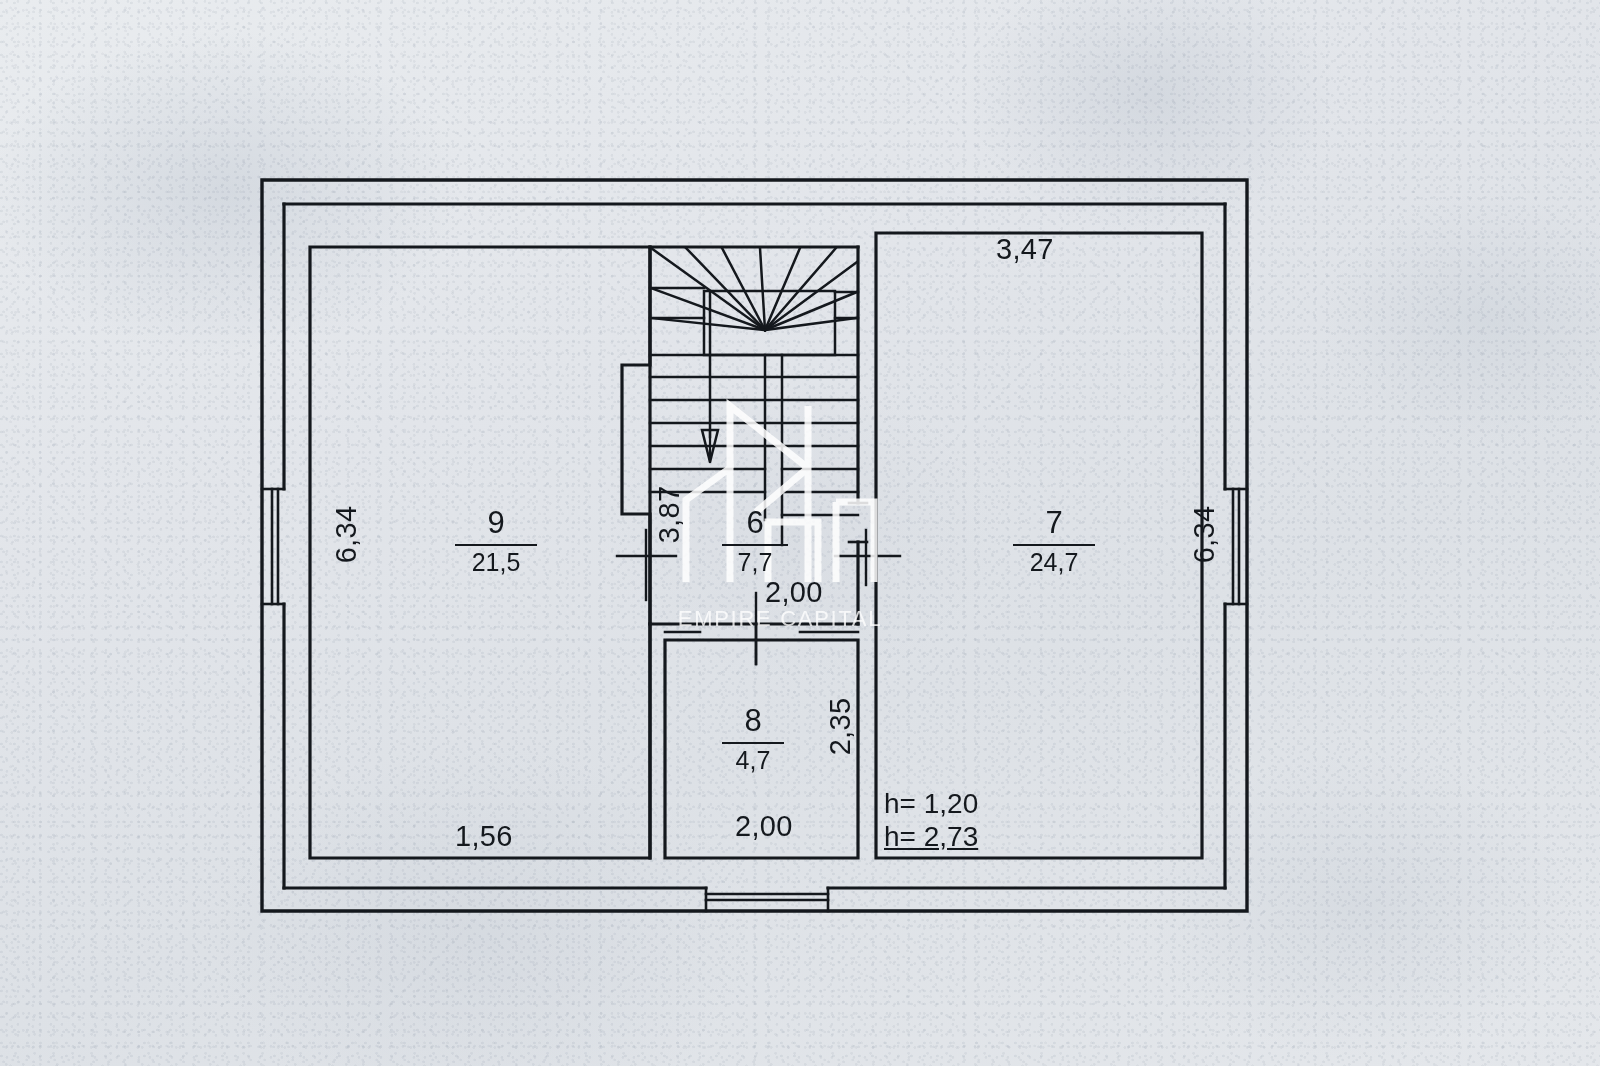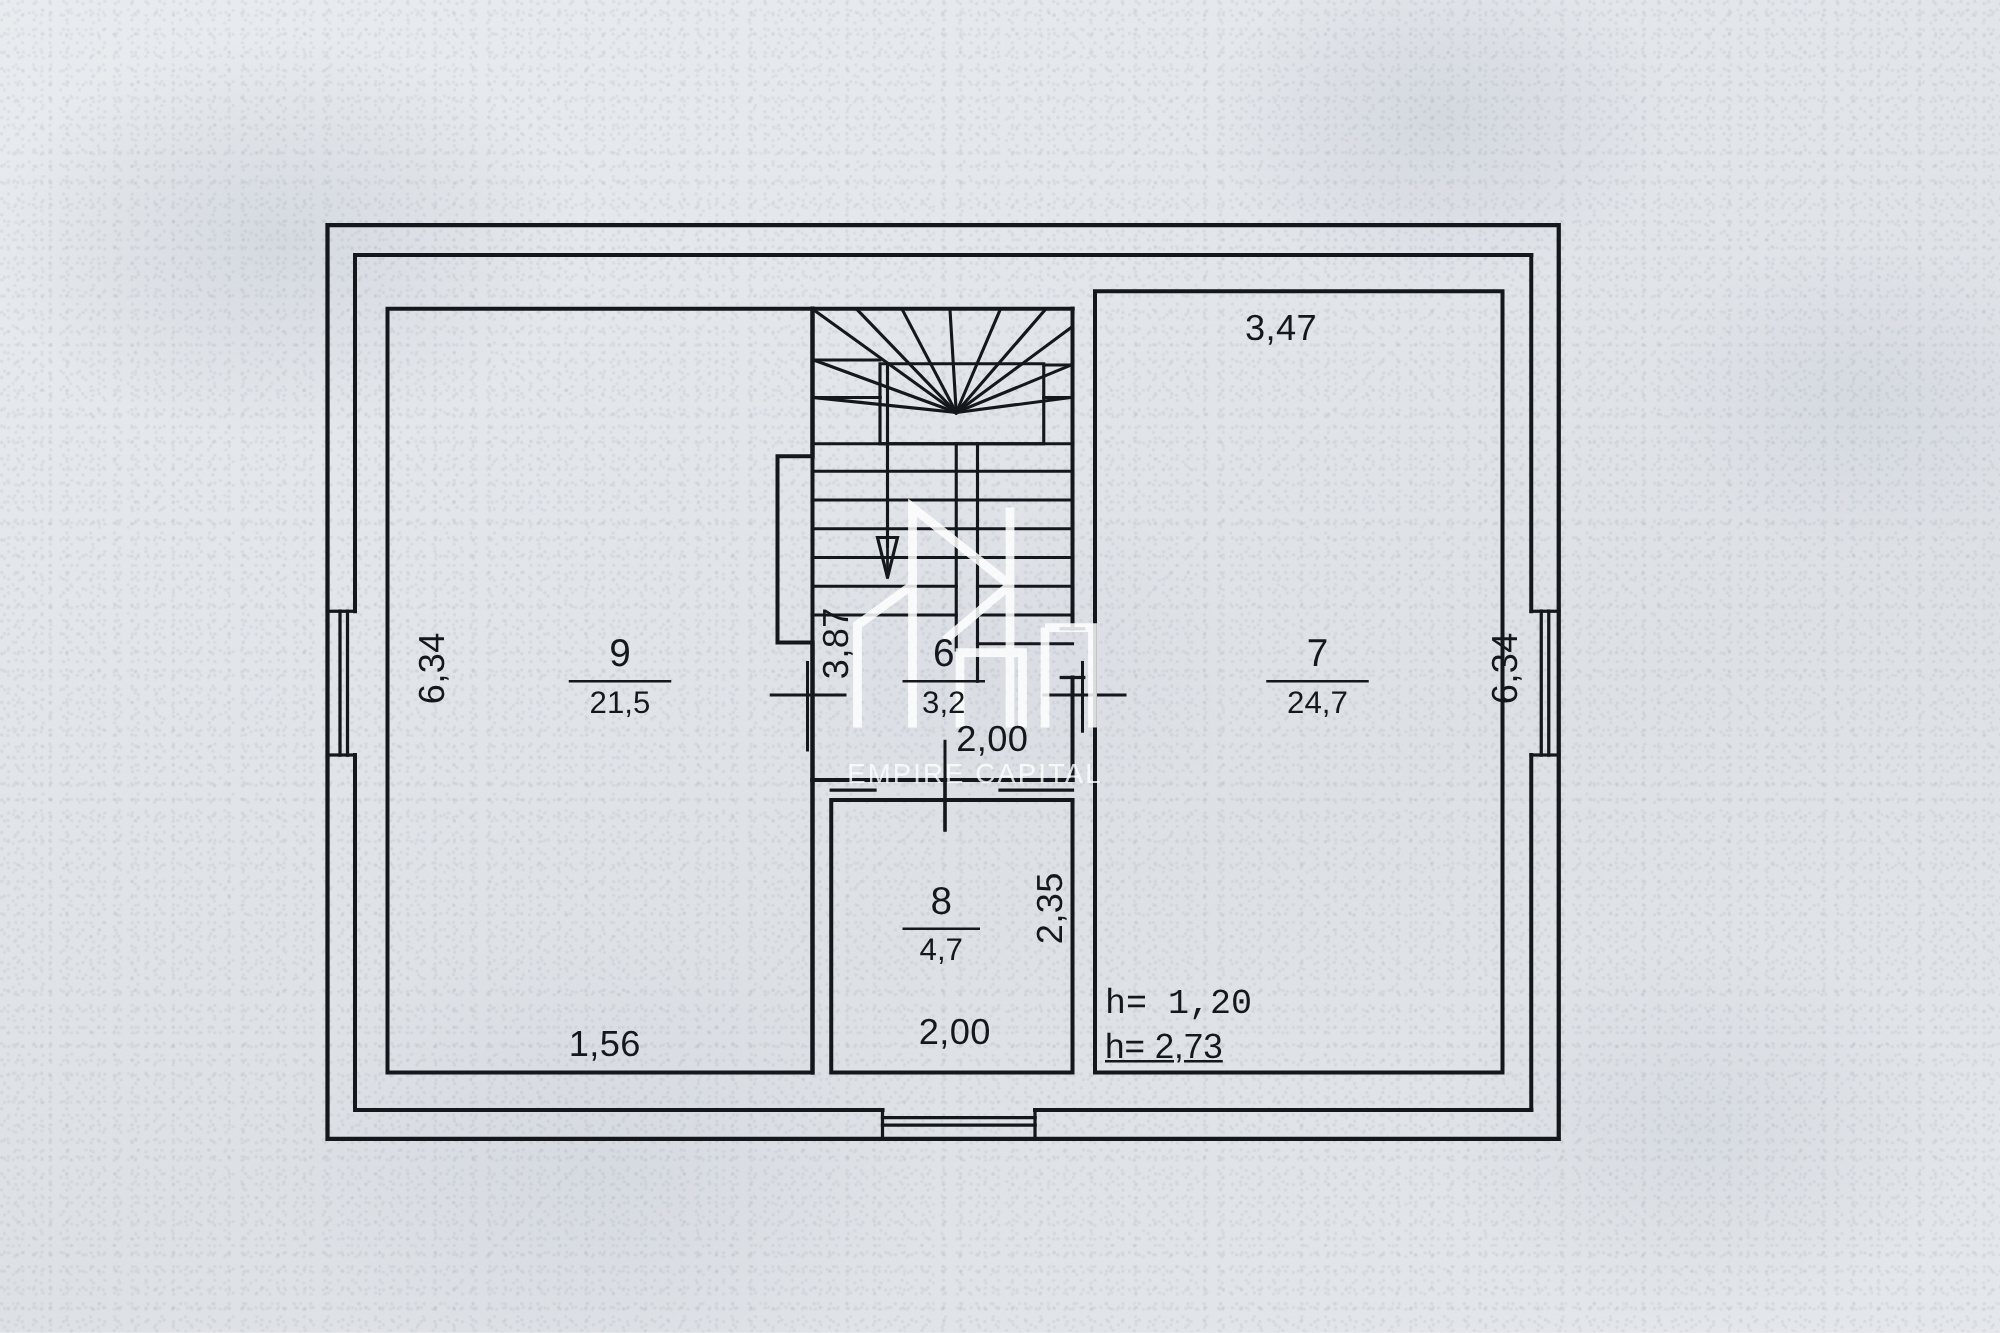--- a/index.html
+++ b/index.html
@@ -194,50 +194,50 @@
     <path d="M 168,130 L 168,210"></path>
     <path d="M 168,130 L 206,130 L 206,210"></path>
   </g>
 </svg>
 <div id="wmtext">EMPIRE CAPITAL</div>
 
 <div class="lbl dim rot" style="left:318px;top:520px;transform:rotate(-90deg);">6,34</div>
 
 <div class="lbl dim rot" style="left:1176px;top:520px;transform:rotate(-90deg);">6,34</div>
 
-<div class="lbl dim" style="left:996px;top:249px;">3,47</div>
+<div class="lbl dim" style="left:996px;top:235px;">3,47</div>
 
 <div class="lbl dim" style="left:455px;top:822px;">1,56</div>
 
 <div class="lbl dim rot" style="left:641px;top:500px;transform:rotate(-90deg);">3,87</div>
 
 <div class="lbl dim" style="left:765px;top:578px;">2,00</div>
 
 <div class="lbl dim rot" style="left:812px;top:712px;transform:rotate(-90deg);">2,35</div>
 
 <div class="lbl dim" style="left:735px;top:812px;">2,00</div>
 
 <div class="roomtag" style="left:455px;top:505px;width:82px;">
   <div class="rnum">9</div>
   <div class="bar"></div>
   <div class="rarea">21,5</div>
 </div>
 
 <div class="roomtag" style="left:722px;top:505px;width:66px;">
   <div class="rnum">6</div>
   <div class="bar"></div>
-  <div class="rarea">3,2</div>
+  <div class="rarea">7,7</div>
 </div>
 
 <div class="roomtag" style="left:722px;top:703px;width:62px;">
   <div class="rnum">8</div>
   <div class="bar"></div>
   <div class="rarea">4,7</div>
 </div>
 
 <div class="roomtag" style="left:1013px;top:505px;width:82px;">
   <div class="rnum">7</div>
   <div class="bar"></div>
   <div class="rarea">24,7</div>
 </div>
 
-<div class="hbox" style="left:884px;top:787px;font-family:Liberation Mono, monospace;">h= 1,20</div>
+<div class="hbox" style="left:884px;top:787px;">h= 1,20</div>
 <div class="hbox" style="left:884px;top:820px;text-decoration:underline;">h= 2,73</div>
 
 </body></html>

